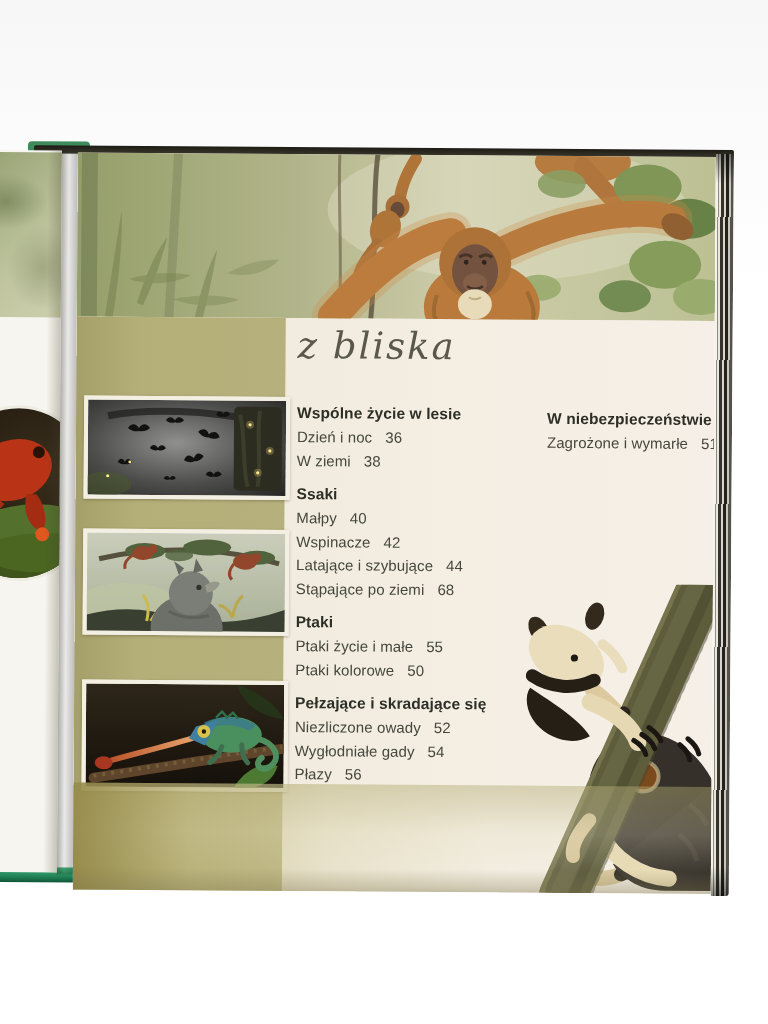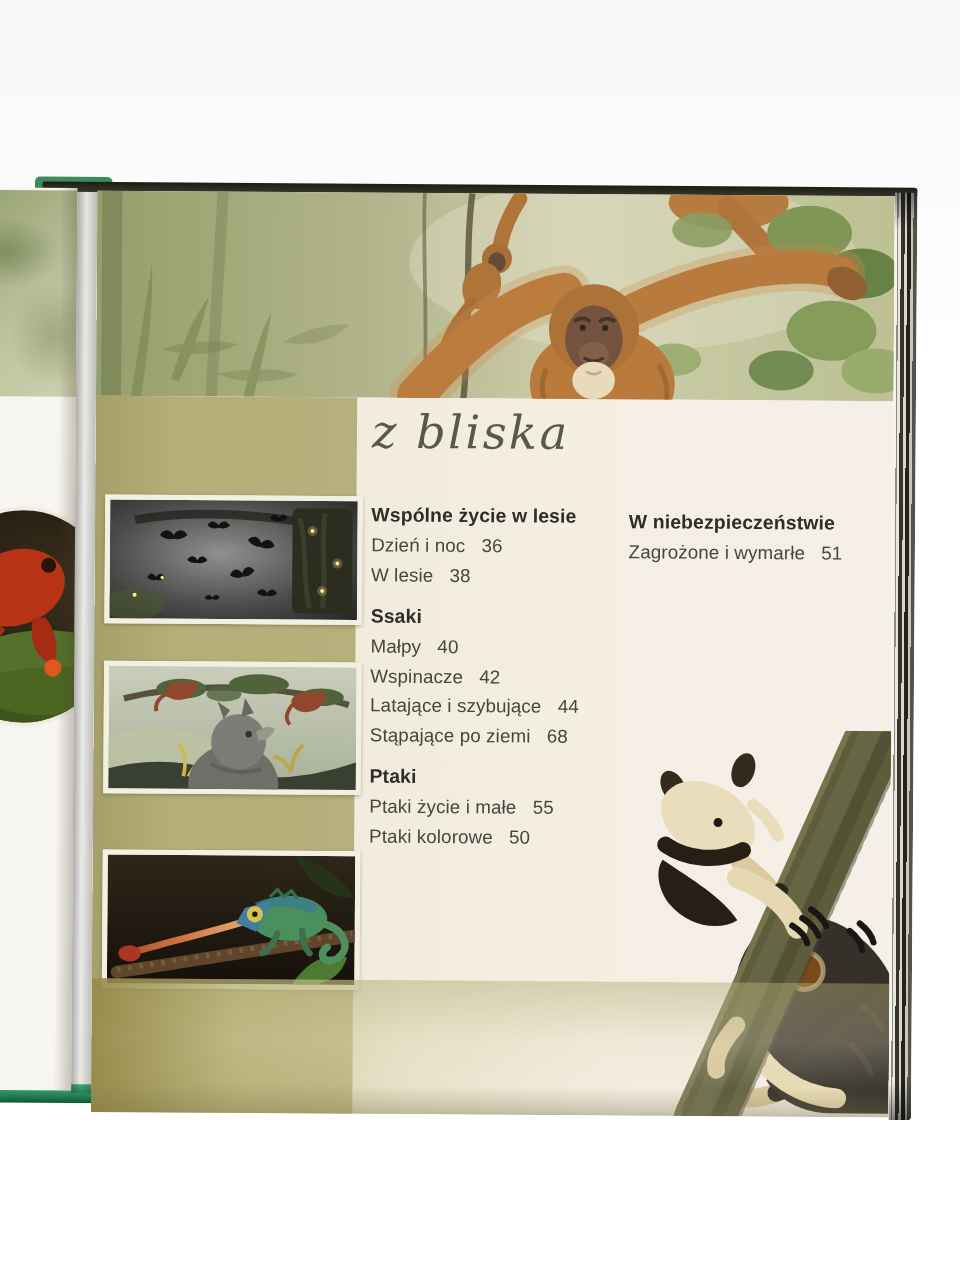--- a/index.html
+++ b/index.html
@@ -49,21 +49,21 @@
   .thumb-1{top:243px;}
   .thumb-2{top:376px;}
   .thumb-3{top:527px;}
   .page-title{position:absolute;left:221px;top:170px;margin:0;
     font-family:"DejaVu Serif",serif;font-style:italic;font-weight:400;
     font-size:37px;letter-spacing:2px;color:#59584b;}
   .toc-col{position:absolute;width:215px;font-size:15px;line-height:23.5px;color:#45473c;letter-spacing:.1px;}
   .toc-col-1{left:221px;top:247px;}
   .toc-col-2{left:427px;top:251px;}
   .toc-section{margin:0 0 10px 0;}
-  .toc-col-2 .toc-section{margin-bottom:15px;}
+  .toc-col-2 .toc-section{margin-bottom:15px;margin-left:44px;}
   .toc-header{margin:0;font-size:15.5px;font-weight:700;color:#2d2f26;line-height:24px;}
   .toc-page{margin-left:13px;text-align:right;}
   .anteater{position:absolute;left:420px;top:428px;width:218px;height:309px;}
   .bottom-curl{position:absolute;left:0;top:630px;width:638px;height:107px;pointer-events:none;
     background:linear-gradient(90deg,rgba(148,136,70,.85) 0%,rgba(190,182,125,.55) 18%,rgba(214,208,166,.35) 40%,rgba(235,229,205,.15) 65%,rgba(240,234,216,0) 100%),
                linear-gradient(180deg,rgba(170,162,105,.45),rgba(227,220,190,.25) 45%,rgba(244,238,226,0) 80%);}
   .bottom-curl-fade{position:absolute;left:0;top:714px;width:638px;height:23px;
     background:linear-gradient(180deg,rgba(120,112,70,0),rgba(120,112,70,.35));}
 </style>
 </head>
@@ -280,33 +280,39 @@
         </g>
       </svg>
     </div>
 
     <h1 class="page-title">z bliska</h1>
 
     <div class="toc-col toc-col-1">
       <div class="toc-section">
         <h3 class="toc-header">Wspólne życie w lesie</h3>
         <div class="toc-entry"><span class="toc-label">Dzień i noc</span><span class="toc-page">36</span></div>
-        <div class="toc-entry"><span class="toc-label">W lesie</span><span class="toc-page">38</span></div>
+        <div class="toc-entry"><span class="toc-label">W ziemi</span><span class="toc-page">38</span></div>
       </div>
       <div class="toc-section">
         <h3 class="toc-header">Ssaki</h3>
         <div class="toc-entry"><span class="toc-label">Małpy</span><span class="toc-page">40</span></div>
         <div class="toc-entry"><span class="toc-label">Wspinacze</span><span class="toc-page">42</span></div>
         <div class="toc-entry"><span class="toc-label">Latające i szybujące</span><span class="toc-page">44</span></div>
         <div class="toc-entry"><span class="toc-label">Stąpające po ziemi</span><span class="toc-page">68</span></div>
       </div>
       <div class="toc-section">
         <h3 class="toc-header">Ptaki</h3>
         <div class="toc-entry"><span class="toc-label">Ptaki życie i małe</span><span class="toc-page">55</span></div>
         <div class="toc-entry"><span class="toc-label">Ptaki kolorowe</span><span class="toc-page">50</span></div>
+      </div>
+      <div class="toc-section">
+        <h3 class="toc-header">Pełzające i skradające się</h3>
+        <div class="toc-entry"><span class="toc-label">Niezliczone owady</span><span class="toc-page">52</span></div>
+        <div class="toc-entry"><span class="toc-label">Wygłodniałe gady</span><span class="toc-page">54</span></div>
+        <div class="toc-entry"><span class="toc-label">Płazy</span><span class="toc-page">56</span></div>
       </div>
     </div>
 
     <div class="toc-col toc-col-2">
       <div class="toc-section">
         <h3 class="toc-header">W niebezpieczeństwie</h3>
         <div class="toc-entry"><span class="toc-label">Zagrożone i wymarłe</span><span class="toc-page">51</span></div>
       </div>
     </div>
 

